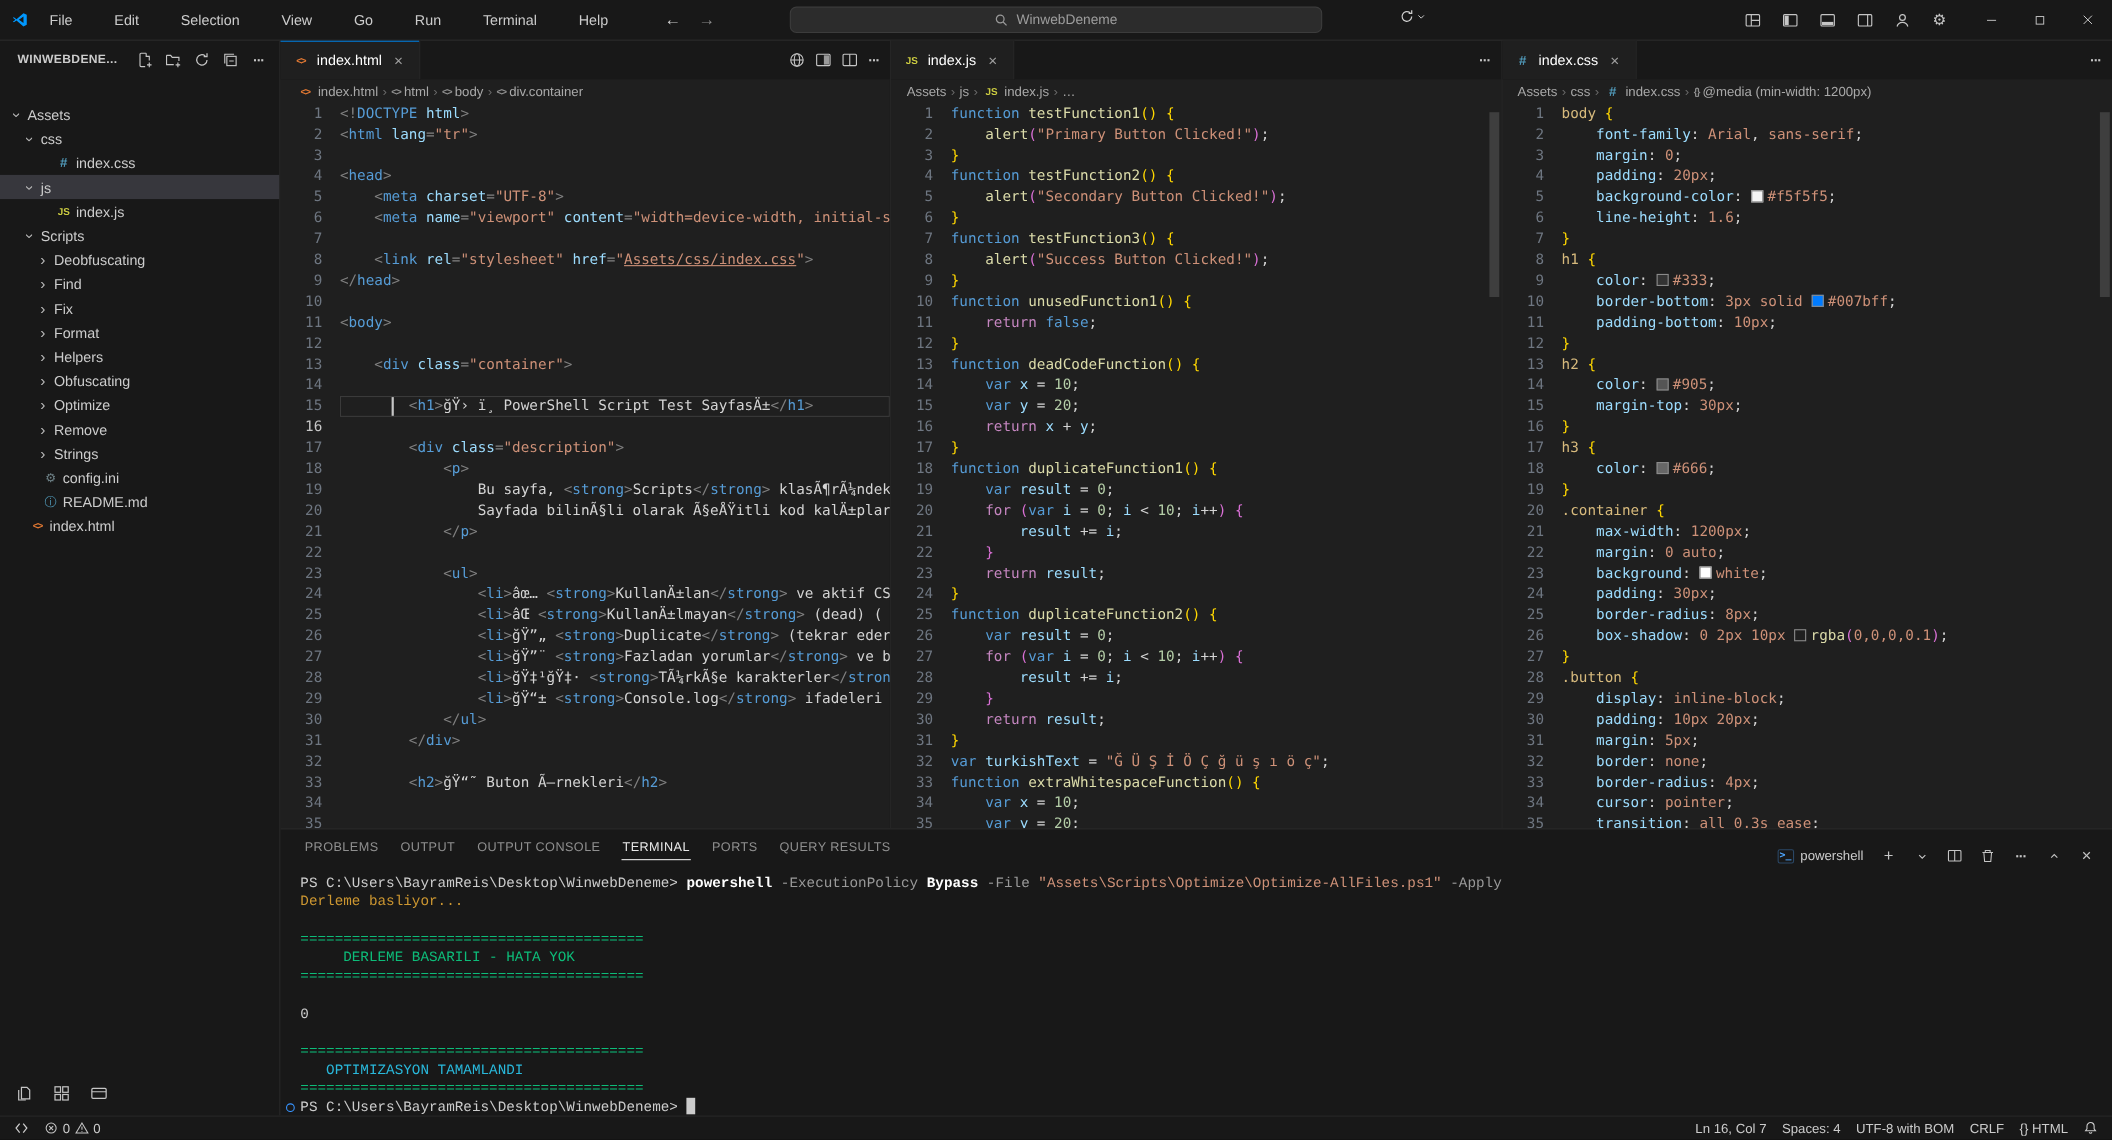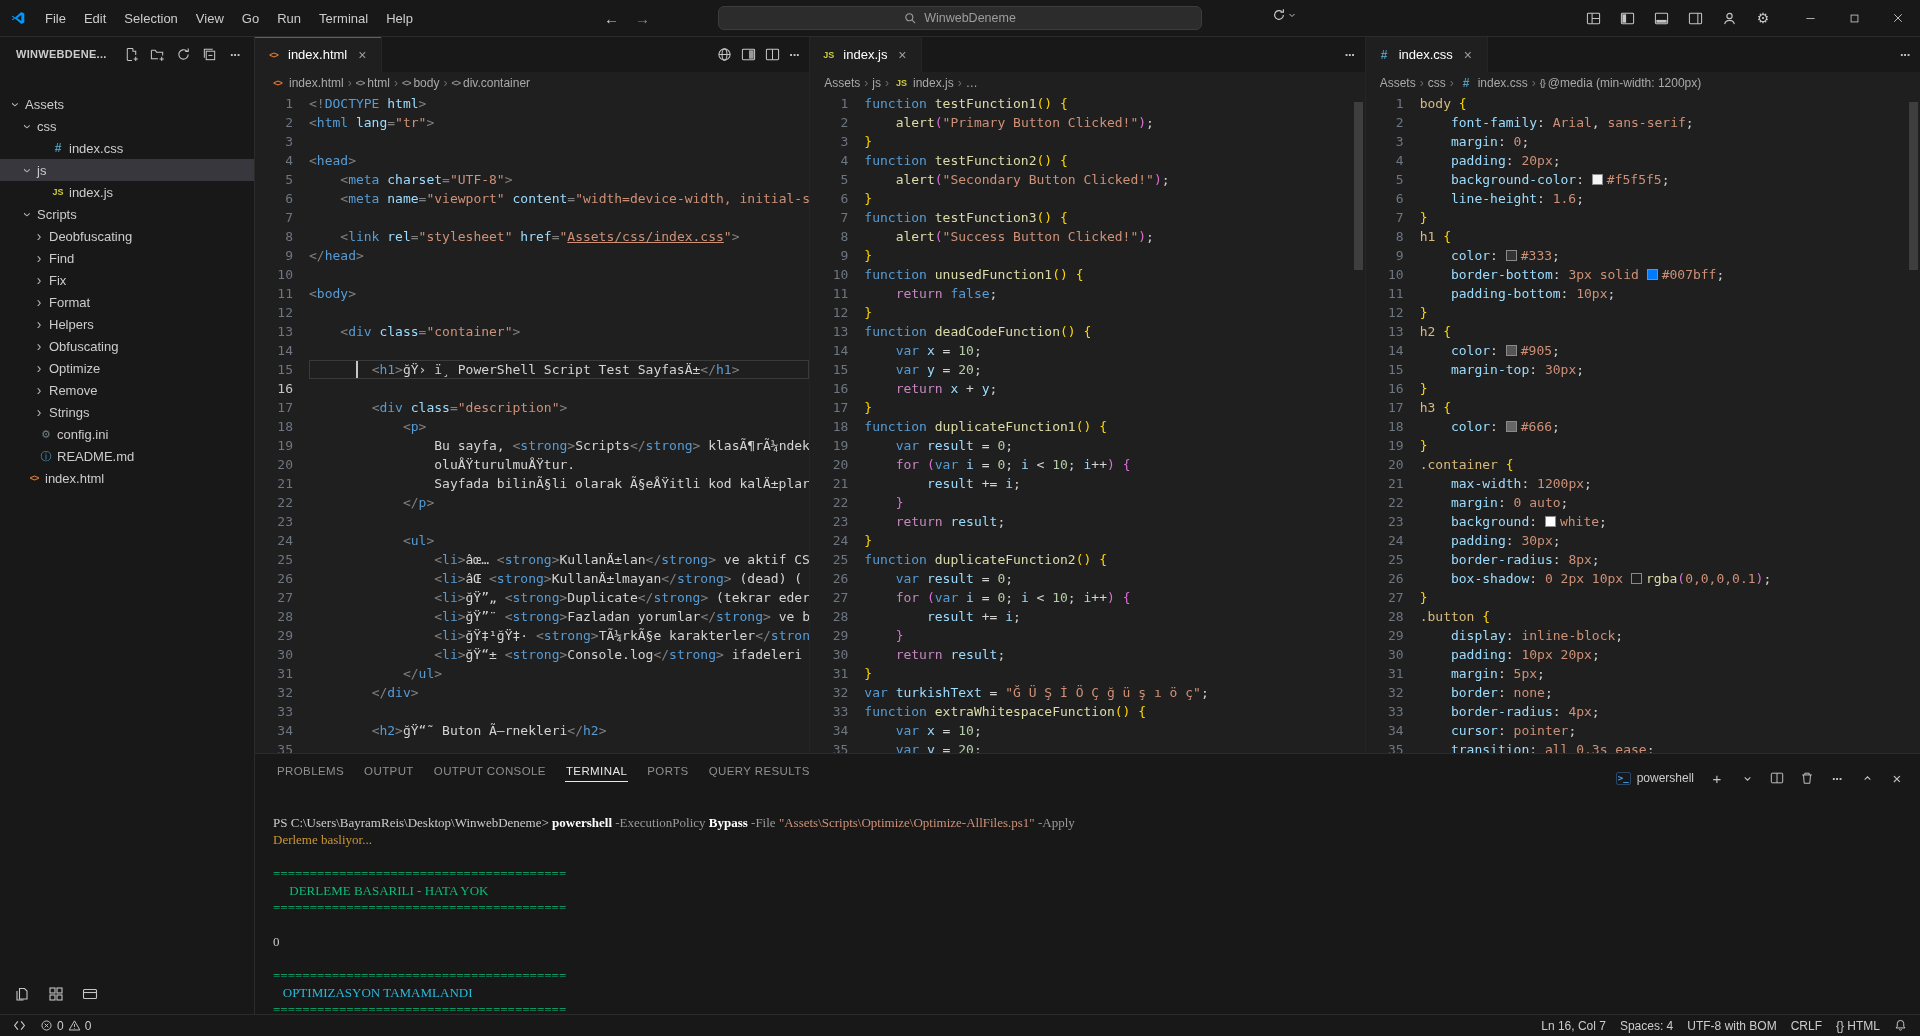--- a/index.html
+++ b/index.html
@@ -4,21 +4,21 @@
 <style>
   html,body{margin:0;padding:0;background:#101010;}
   .app{width:1920px;height:1036px;overflow:hidden;background:#1f1f1f;color:#cccccc;
        font-family:"Liberation Sans","DejaVu Sans",sans-serif;font-size:13px;position:relative;}
   svg{display:block}
   .ico{color:#c5c5c5;display:inline-flex;align-items:center;justify-content:center;cursor:pointer;}
 
   
   .titlebar{height:37px;background:#181818;border-bottom:1px solid #2b2b2b;display:flex;align-items:center;position:relative;box-sizing:border-box;}
   .vscode-logo{padding:0 10px;display:flex;}
-  .menu-bar{display:flex;height:100%;}
+  .menu-bar{display:flex;height:100%;gap:20px;}
   .menu-item{padding:0 9px;color:#cccccc;cursor:pointer;line-height:37px;}
   .nav-arrows{position:absolute;left:calc(50% - 356px);top:0;height:37px;display:flex;align-items:center;gap:16px;font-size:15px;color:#cccccc;}
   .command-center{position:absolute;left:50%;top:6px;transform:translateX(-50%);width:484px;height:24px;background:#2c2c2c;
       border:1px solid #3c3c3c;border-radius:6px;display:flex;align-items:center;justify-content:center;gap:7px;color:#9d9d9d;font-size:12.5px;box-sizing:border-box;cursor:pointer;}
   .tb-refresh{position:absolute;left:calc(50% + 312px);top:8px;display:flex;align-items:center;gap:2px;}
   .tb-right{margin-left:auto;display:flex;align-items:center;gap:4px;padding-right:10px;}
   .tb-right .ico{width:30px;height:28px;border-radius:5px;}
   .win-controls{display:flex;height:37px;}
   .win-btn{width:44px;height:37px;display:flex;align-items:center;justify-content:center;color:#cccccc;cursor:pointer;}
 
@@ -82,21 +82,21 @@
   
   .panel{height:261px;background:#181818;border-top:1px solid #2b2b2b;display:flex;flex-direction:column;box-sizing:border-box;}
   .panel-header{height:35px;flex:none;display:flex;align-items:flex-end;padding:0 12px;}
   .ptab{height:35px;line-height:35px;padding:0 10px;font-size:11.5px;letter-spacing:.4px;color:#8f8f8f;cursor:pointer;position:relative;white-space:nowrap;}
   .ptab.active{color:#e7e7e7;}
   .ptab.active::after{content:'';position:absolute;left:9px;right:9px;bottom:7px;height:1px;background:#e7e7e7;}
   .panel-actions{margin-left:auto;display:flex;align-items:center;gap:8px;}
   .panel-actions .ico{width:22px;height:22px;border-radius:4px;}
   .shell-chip{display:flex;align-items:center;gap:6px;color:#cccccc;font-size:12px;cursor:pointer;padding:0 4px;}
   .ps-glyph{font-family:"DejaVu Sans Mono",monospace;font-size:9px;font-weight:700;color:#4da6ff;border:1px solid #4da6ff55;border-radius:2px;padding:0 1px;line-height:11px;}
-  .terminal-body{flex:1;padding:5px 0 0 18px;font-family:Liberation Serif, serif;font-size:13px;overflow:hidden;margin-top:20px;}
+  .terminal-body{flex:1;padding:5px 0 0 18px;font-family:Liberation Mono, monospace;font-size:13px;overflow:hidden;}
   .term-line{height:17px;line-height:17px;white-space:pre;position:relative;}
   .term-line.deco::before{content:'';position:absolute;left:-13px;top:5px;width:6px;height:6px;border-radius:50%;border:1px solid #3794ff;}
   .term-cursor{display:inline-block;width:8px;height:15px;background:#cccccc;vertical-align:-3px;}
   .tm-d{color:#cccccc}.tm-w{color:#ffffff;font-weight:600}.tm-gr{color:#9a9a9a}
   .tm-s{color:var(--synString)}.tm-y{color:var(--termYellow)}.tm-g{color:var(--termGreen)}.tm-c{color:var(--termCyan)}
 
   
   .statusbar{height:22px;background:#181818;border-top:1px solid #2b2b2b;display:flex;align-items:center;font-size:12px;color:#cccccc;padding:0 6px;box-sizing:border-box;}
   .sb-item{display:flex;align-items:center;gap:4px;padding:0 7px;height:22px;cursor:pointer;white-space:nowrap;}
   .sb-right{margin-left:auto;display:flex;align-items:center;}
@@ -448,21 +448,20 @@
                 <div class="code-line"></div>
                 <div class="code-line"><span class="tk-pn">&lt;</span><span class="tk-kw">body</span><span class="tk-pn">&gt;</span></div>
                 <div class="code-line"></div>
                 <div class="code-line"><span class="tk-tx">    </span><span class="tk-pn">&lt;</span><span class="tk-kw">div</span><span class="tk-at"> class</span><span class="tk-pn">=</span><span class="tk-st">"container"</span><span class="tk-pn">&gt;</span></div>
                 <div class="code-line"></div>
                 <div class="code-line active"><span class="tk-tx">        </span><span class="tk-pn">&lt;</span><span class="tk-kw">h1</span><span class="tk-pn">&gt;</span><span class="tk-tx">ğŸ› ï¸ PowerShell Script Test SayfasÄ±</span><span class="tk-pn">&lt;/</span><span class="tk-kw">h1</span><span class="tk-pn">&gt;</span><span class="cursor" style="left: 6ch;"></span></div>
                 <div class="code-line"></div>
                 <div class="code-line"><span class="tk-tx">        </span><span class="tk-pn">&lt;</span><span class="tk-kw">div</span><span class="tk-at"> class</span><span class="tk-pn">=</span><span class="tk-st">"description"</span><span class="tk-pn">&gt;</span></div>
                 <div class="code-line"><span class="tk-tx">            </span><span class="tk-pn">&lt;</span><span class="tk-kw">p</span><span class="tk-pn">&gt;</span></div>
                 <div class="code-line"><span class="tk-tx">                Bu sayfa, </span><span class="tk-pn">&lt;</span><span class="tk-kw">strong</span><span class="tk-pn">&gt;</span><span class="tk-tx">Scripts</span><span class="tk-pn">&lt;/</span><span class="tk-kw">strong</span><span class="tk-pn">&gt;</span><span class="tk-tx"> klasÃ¶rÃ¼ndek</span></div>
-                <div class="code-line"><span class="tk-tx">                oluÅŸturulmuÅŸtur.</span></div>
                 <div class="code-line"><span class="tk-tx">                Sayfada bilinÃ§li olarak Ã§eÅŸitli kod kalÄ±plar</span></div>
                 <div class="code-line"><span class="tk-tx">            </span><span class="tk-pn">&lt;/</span><span class="tk-kw">p</span><span class="tk-pn">&gt;</span></div>
                 <div class="code-line"></div>
                 <div class="code-line"><span class="tk-tx">            </span><span class="tk-pn">&lt;</span><span class="tk-kw">ul</span><span class="tk-pn">&gt;</span></div>
                 <div class="code-line"><span class="tk-tx">                </span><span class="tk-pn">&lt;</span><span class="tk-kw">li</span><span class="tk-pn">&gt;</span><span class="tk-tx">âœ… </span><span class="tk-pn">&lt;</span><span class="tk-kw">strong</span><span class="tk-pn">&gt;</span><span class="tk-tx">KullanÄ±lan</span><span class="tk-pn">&lt;/</span><span class="tk-kw">strong</span><span class="tk-pn">&gt;</span><span class="tk-tx"> ve aktif CS</span></div>
                 <div class="code-line"><span class="tk-tx">                </span><span class="tk-pn">&lt;</span><span class="tk-kw">li</span><span class="tk-pn">&gt;</span><span class="tk-tx">âŒ </span><span class="tk-pn">&lt;</span><span class="tk-kw">strong</span><span class="tk-pn">&gt;</span><span class="tk-tx">KullanÄ±lmayan</span><span class="tk-pn">&lt;/</span><span class="tk-kw">strong</span><span class="tk-pn">&gt;</span><span class="tk-tx"> (dead) (</span></div>
                 <div class="code-line"><span class="tk-tx">                </span><span class="tk-pn">&lt;</span><span class="tk-kw">li</span><span class="tk-pn">&gt;</span><span class="tk-tx">ğŸ”„ </span><span class="tk-pn">&lt;</span><span class="tk-kw">strong</span><span class="tk-pn">&gt;</span><span class="tk-tx">Duplicate</span><span class="tk-pn">&lt;/</span><span class="tk-kw">strong</span><span class="tk-pn">&gt;</span><span class="tk-tx"> (tekrar eder</span></div>
                 <div class="code-line"><span class="tk-tx">                </span><span class="tk-pn">&lt;</span><span class="tk-kw">li</span><span class="tk-pn">&gt;</span><span class="tk-tx">ğŸ”¨ </span><span class="tk-pn">&lt;</span><span class="tk-kw">strong</span><span class="tk-pn">&gt;</span><span class="tk-tx">Fazladan yorumlar</span><span class="tk-pn">&lt;/</span><span class="tk-kw">strong</span><span class="tk-pn">&gt;</span><span class="tk-tx"> ve b</span></div>
                 <div class="code-line"><span class="tk-tx">                </span><span class="tk-pn">&lt;</span><span class="tk-kw">li</span><span class="tk-pn">&gt;</span><span class="tk-tx">ğŸ‡¹ğŸ‡· </span><span class="tk-pn">&lt;</span><span class="tk-kw">strong</span><span class="tk-pn">&gt;</span><span class="tk-tx">TÃ¼rkÃ§e karakterler</span><span class="tk-pn">&lt;/</span><span class="tk-kw">stron</span></div>
                 <div class="code-line"><span class="tk-tx">                </span><span class="tk-pn">&lt;</span><span class="tk-kw">li</span><span class="tk-pn">&gt;</span><span class="tk-tx">ğŸ“± </span><span class="tk-pn">&lt;</span><span class="tk-kw">strong</span><span class="tk-pn">&gt;</span><span class="tk-tx">Console.log</span><span class="tk-pn">&lt;/</span><span class="tk-kw">strong</span><span class="tk-pn">&gt;</span><span class="tk-tx"> ifadeleri</span></div>

